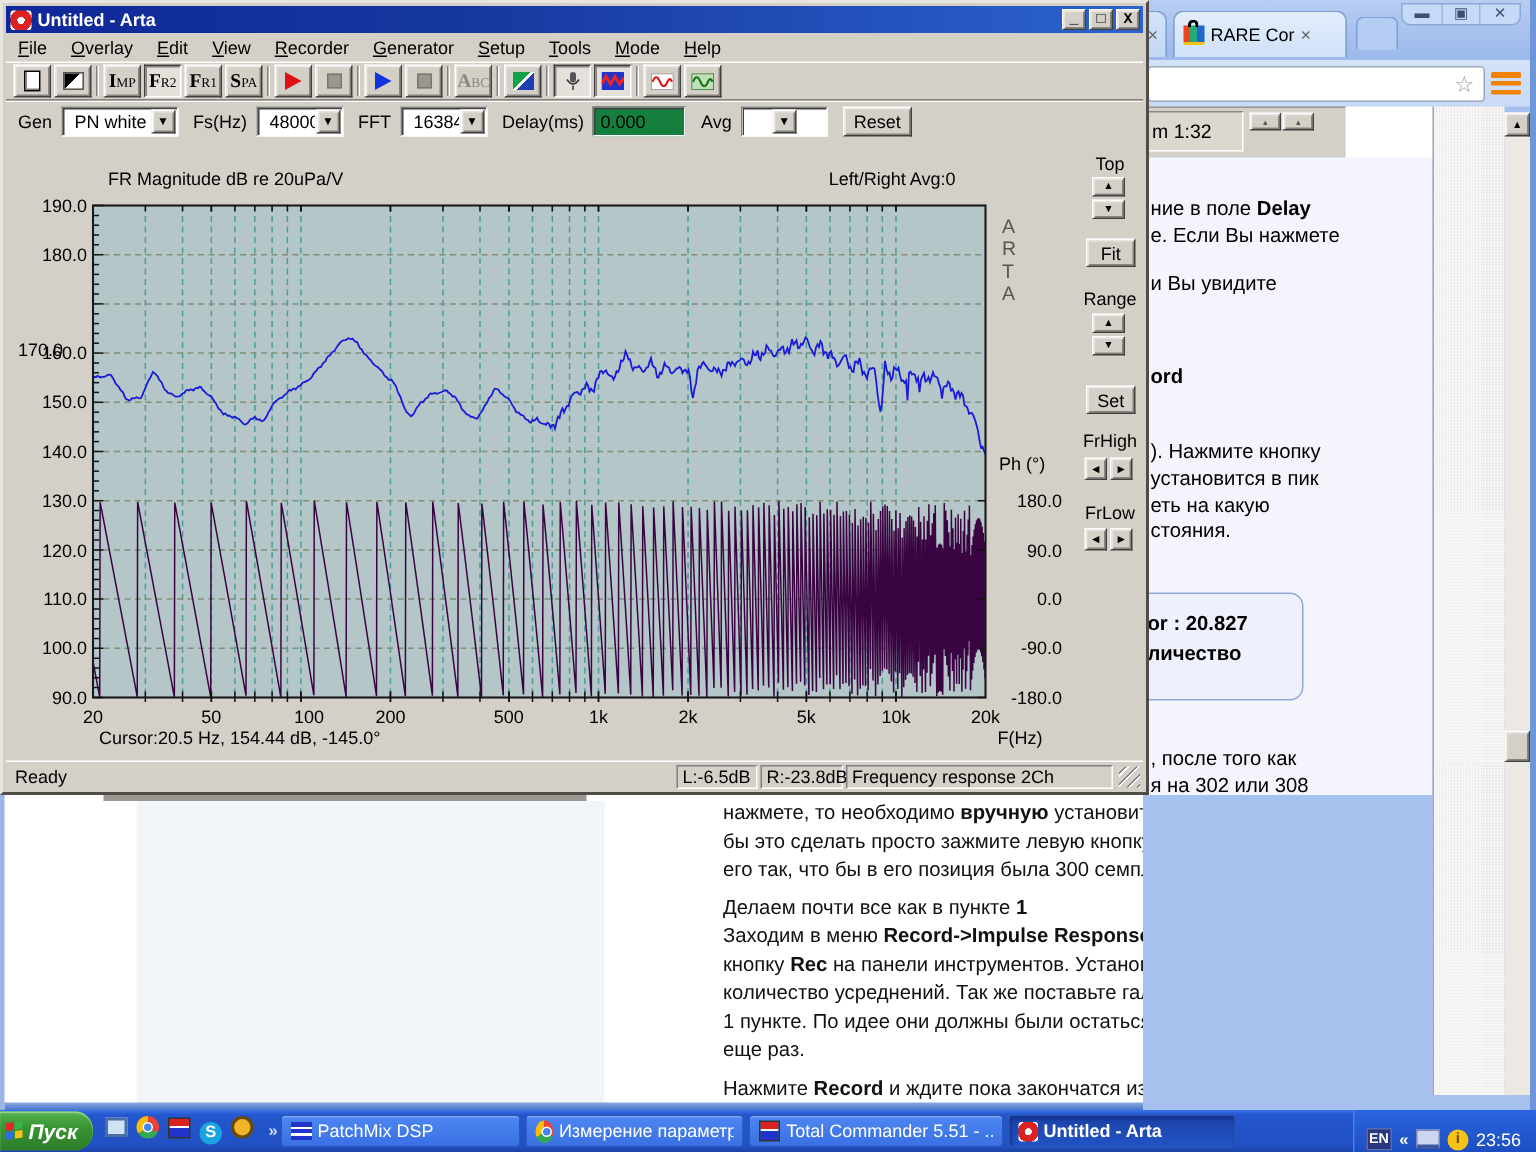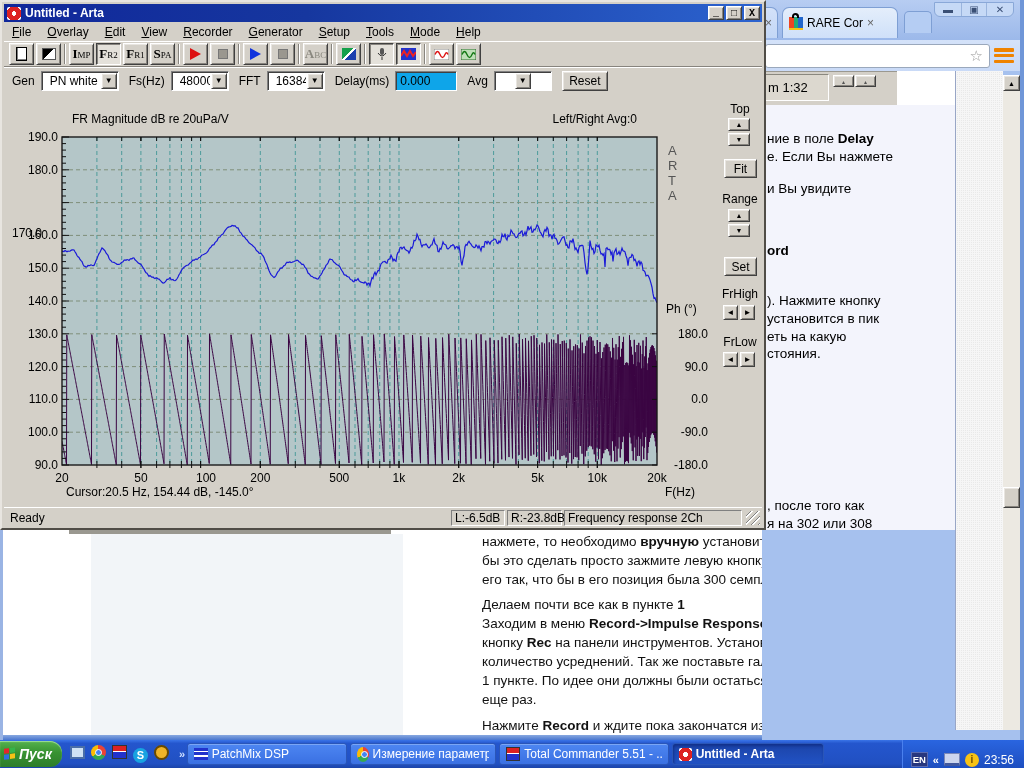--- a/index.html
+++ b/index.html
@@ -16,21 +16,21 @@
   #arta-menu { left:2px; top:20px; right:2px; height:19px; display:flex; align-items:center; font-size:12px; background:#d4d0c8; }
   #arta-menu span { padding:2px 8px; }
   #arta-toolbar { left:2px; top:39px; right:2px; height:25px; display:flex; align-items:center; padding-left:4px; border-top:1px solid #fff; }
   .tbtn { width:25px; height:22px; margin:0 1px; font-size:10px; }
   .tsep { width:7px; height:20px; margin:0 2px; border-left:1px solid #87847e; border-right:1px solid #ffffff; width:2px; }
   #arta-controls { left:2px; top:64px; right:2px; height:28px; display:flex; align-items:center; font-size:12px; border-top:1px solid #87847e; box-shadow:0 1px 0 #fff inset; padding-left:8px; }
   .ctl-label { margin:0 6px 0 10px; }
   .combo { height:20px; background:#fff; border:1px solid; border-color:#808080 #fff #fff #808080; box-shadow:inset 1px 1px 0 #404040; display:flex; align-items:center; font-size:12px; }
   .combo .val { flex:1; padding-left:8px; white-space:nowrap; overflow:hidden; }
   .combo .drop { width:16px; height:16px; margin:1px; font-size:8px; }
-  .edit { height:20px; background:#0ea5e9; border:1px solid; border-color:#808080 #fff #fff #808080; box-shadow:inset 1px 1px 0 #404040; font-size:12px; padding-left:4px; display:flex; align-items:center; }
+  .edit { height:20px; background:#15803d; border:1px solid; border-color:#808080 #fff #fff #808080; box-shadow:inset 1px 1px 0 #404040; font-size:12px; padding-left:4px; display:flex; align-items:center; }
 
   
   #chart-area { left:8px; top:95px; width:702px; height:412px; }
   #chart-area .clabel { position:absolute; font-size:12px; color:#000; white-space:nowrap; }
   #side-panel { left:712px; top:95px; width:52px; height:412px; font-size:12px; }
   #side-panel .lbl { position:absolute; width:100%; text-align:center; }
   .spin { width:22px; height:13px; font-size:7px; }
   .arrbtn { width:15px; height:15px; font-size:8px; }
 
   #arta-status { left:2px; bottom:2px; right:2px; height:19px; border-top:1px solid #fff; font-size:12px; background:#d4d0c8; }
@@ -140,20 +140,24 @@
   </div>
   <div class="abs" id="sub-gray">
     <div id="time-box">
         <span>m 1:32</span>
       </div>
     <div class="btn minibtn" style="left:71px;">▴</div>
     <div class="btn minibtn" style="left:93px;">▴</div>
     <div class="abs" style="left:135px;top:-1px;width:60px;height:35px;background:#fff;"></div>
   </div>
   <div class="abs" id="right-content">
+    <div id="info-box">
+        <div style="top: 12px;">or : 20.827</div>
+        <div style="top: 32px;">личество</div>
+      </div>
   <div class="tline" style="top: 26px;"><span>ние в поле </span><b>Delay</b></div>
       <div class="tline" style="top: 44px;"><span>е. Если Вы нажмете</span></div>
       <div class="tline" style="top: 76px;"><span>и Вы увидите</span></div>
       <div class="tline" style="top: 138px;"><b>ord</b></div>
       <div class="tline" style="top: 188px;"><span>). Нажмите кнопку</span></div>
       <div class="tline" style="top: 206px;"><span>установится в пик</span></div>
       <div class="tline" style="top: 224px;"><span>еть на какую</span></div>
       <div class="tline" style="top: 241px;"><span>стояния.</span></div>
       <div class="tline" style="top: 393px;"><span>, после того как</span></div>
       <div class="tline" style="top: 411px;"><span>я на 302 или 308</span></div>

